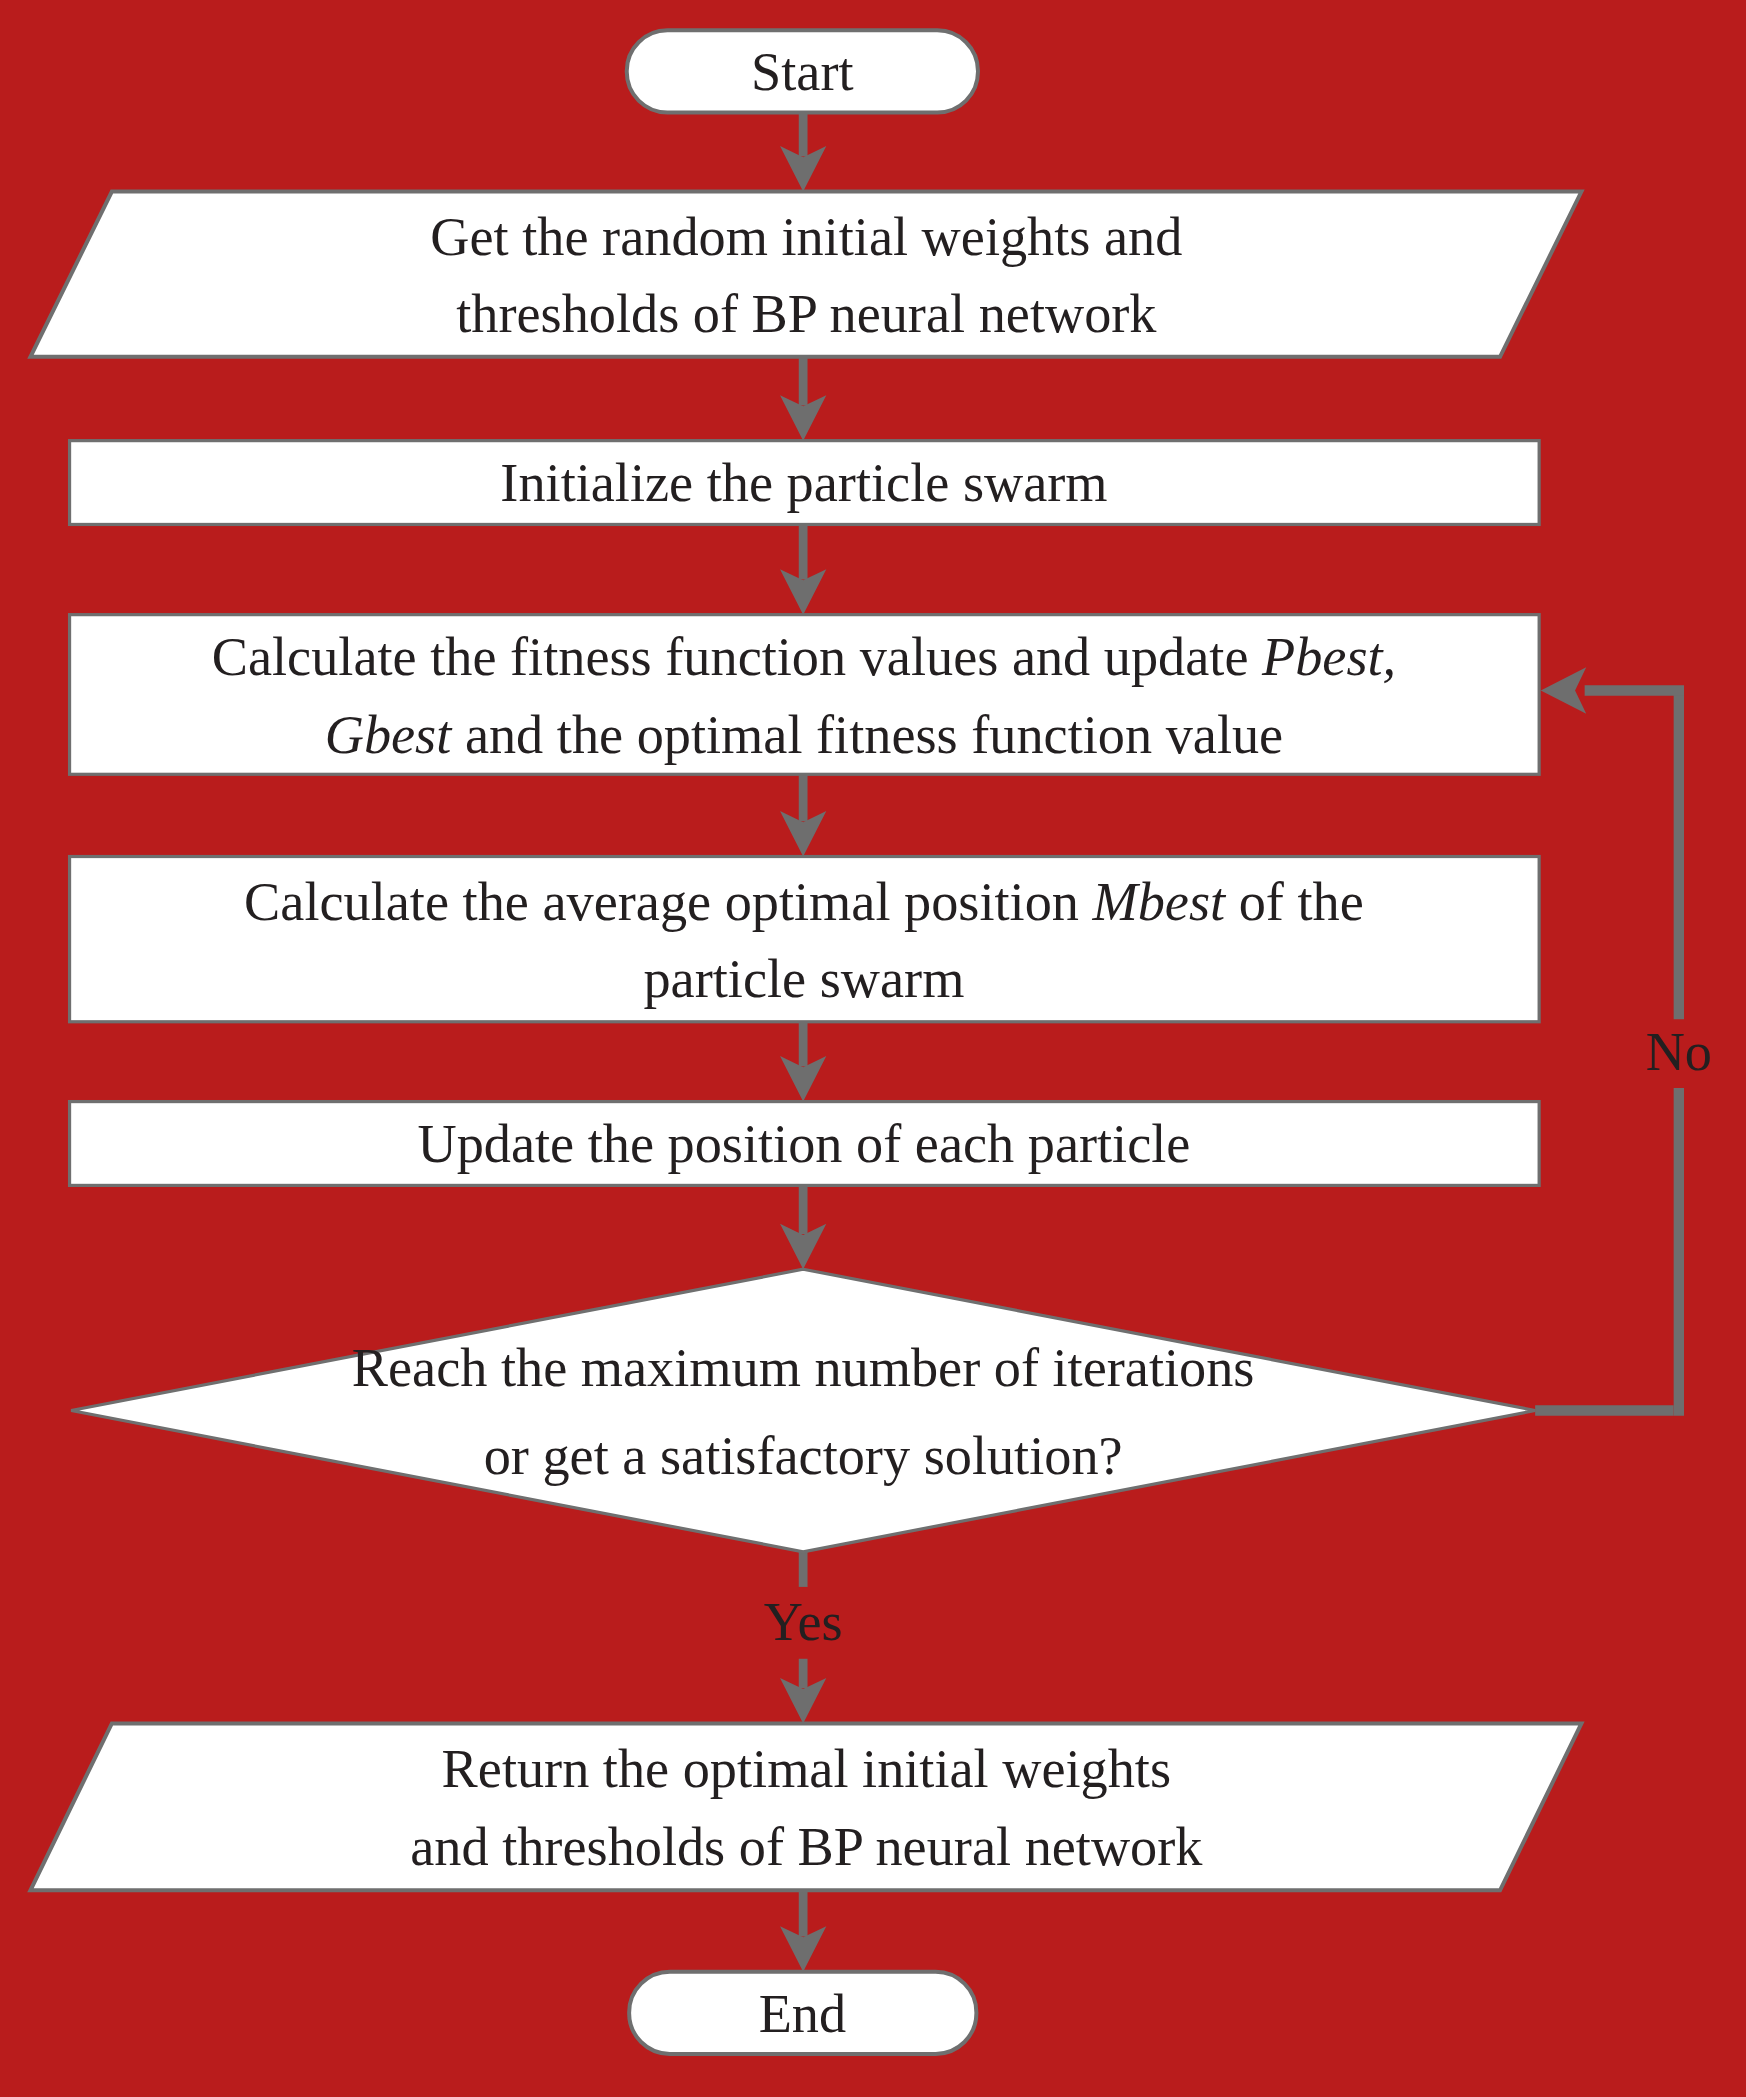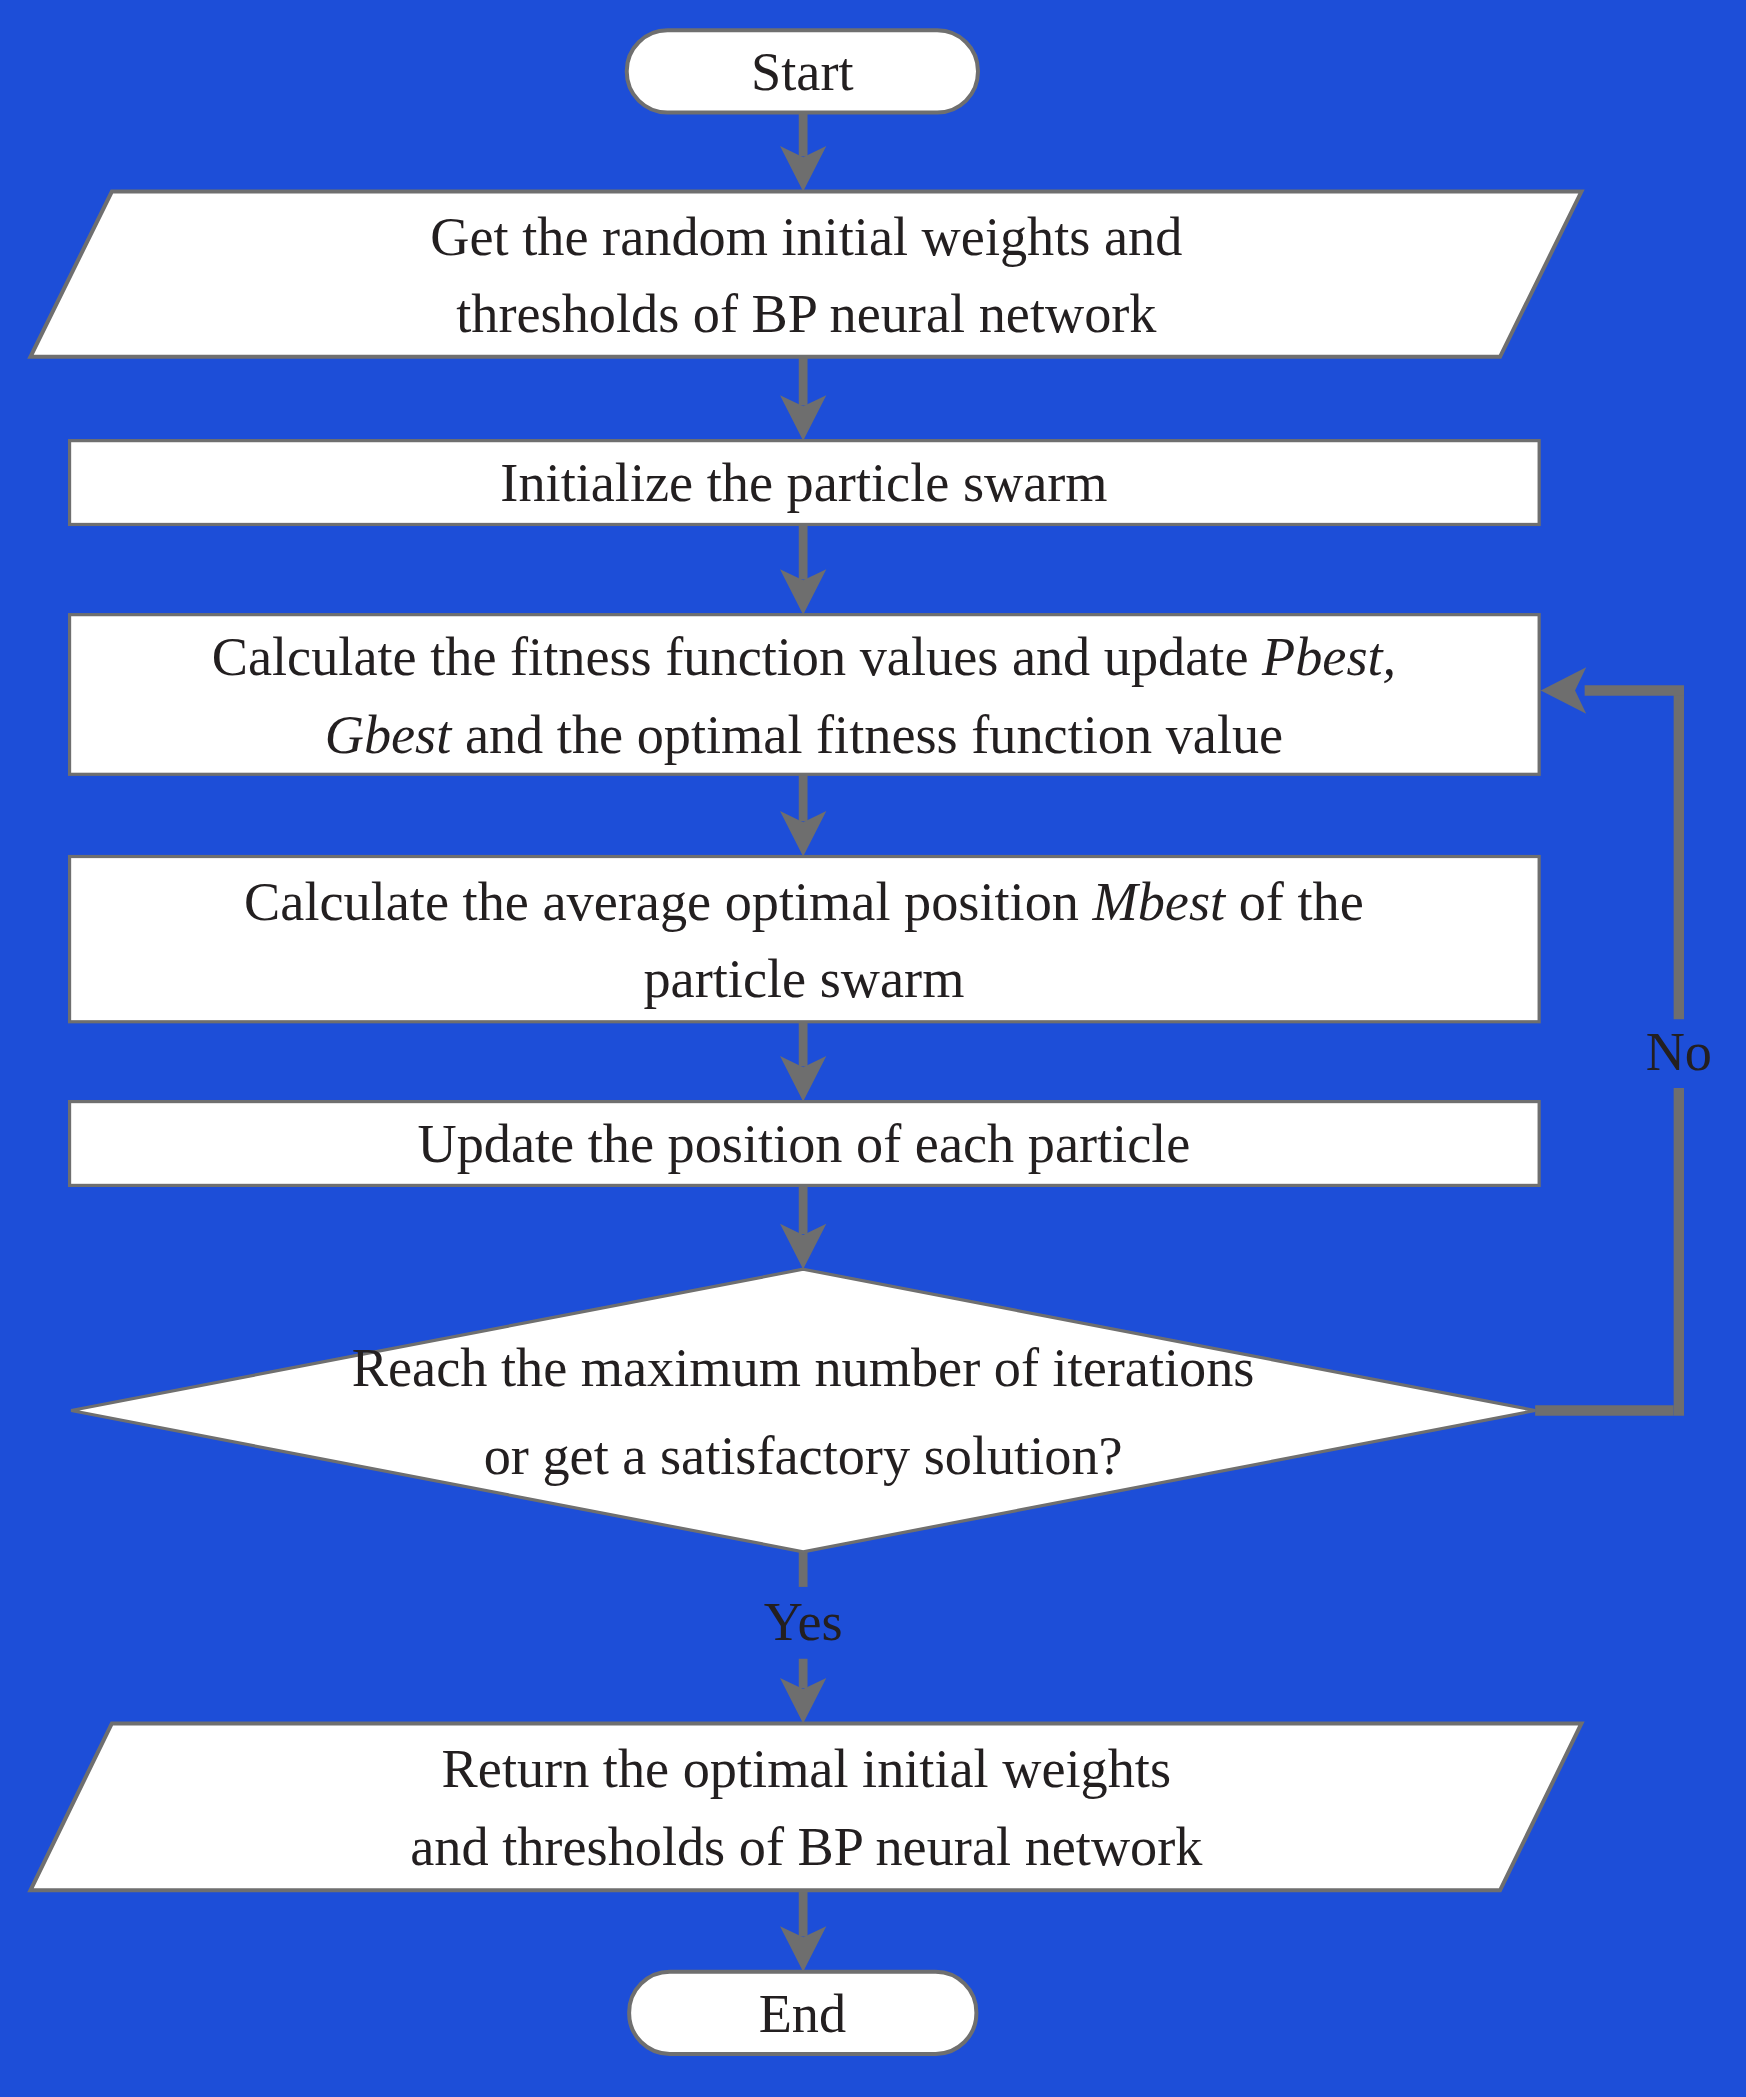--- a/index.html
+++ b/index.html
@@ -1,16 +1,16 @@
 <!DOCTYPE html>
 <html style="font-size:12.8px"><head>
 <meta charset="utf-8">
 <style>
   html,body{margin:0;padding:0;background:#ffffff;}
-  .stage{width:1746px;height:2097px;position:relative;background:#1d4ed8;}
+  .stage{width:1746px;height:2097px;position:relative;background:#b91c1c;}
   .node-text{
     font-family:"Liberation Serif","DejaVu Serif",serif;
     font-size:68px;
     fill:#231f20;
   }
   .it{font-style:italic;}
   .shape{fill:#ffffff;stroke:#6f6f6f;}
   .edge{stroke:#6e6e6e;fill:none;}
   .edge-head{fill:#6e6e6e;stroke:none;}
 </style>

